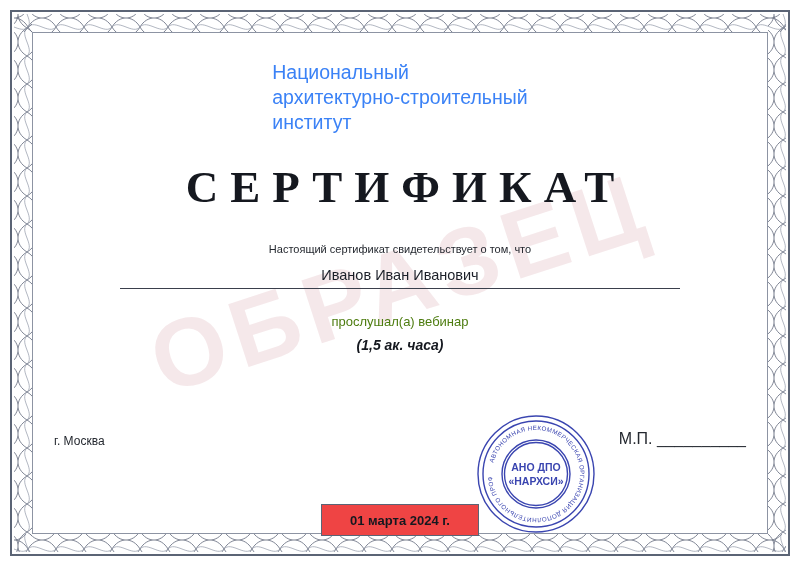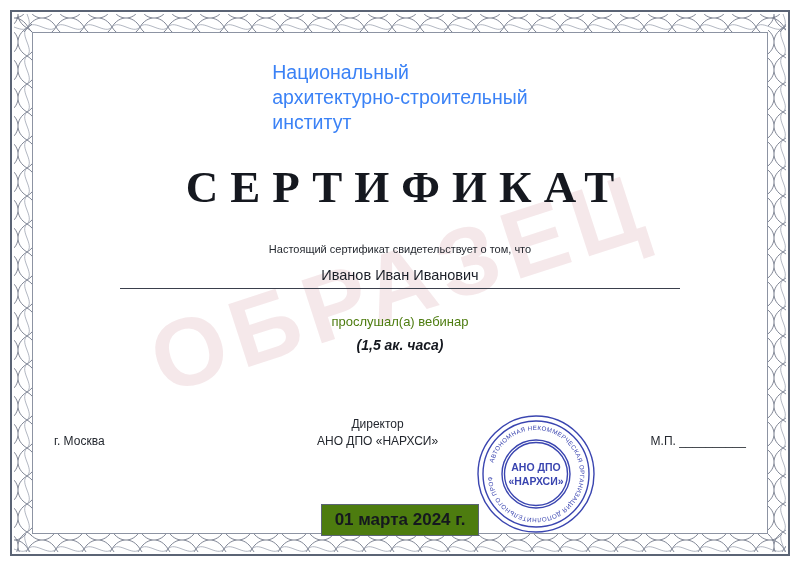--- a/index.html
+++ b/index.html
@@ -195,21 +195,21 @@
     text-align: center;
   }
   .director {
     font-size: 12px;
     color: #24282f;
     line-height: 1.4;
     text-align: center;
     white-space: pre-line;
   }
   .mp {
-    font-size: 12px;
+    font-size: 16px;
     color: #24282f;
     padding-bottom: 2px;
     white-space: nowrap;
   }
 
   .disclaimer {
     position: absolute;
     left: 0;
     bottom: 55px;
     width: 720px;
@@ -219,25 +219,25 @@
 
   
   .date-box {
     position: absolute;
     left: 50%;
     transform: translateX(-50%);
     bottom: -8px;
     width: 156px;
     height: 30px;
     border: 1px solid #5b6475;
-    background: #4d7c0f;
+    background: #ef4444;
     display: flex;
     align-items: center;
     justify-content: center;
-    font-size: 17px;
+    font-size: 13px;
     font-weight: bold;
     color: #15181f;
   }
 
   
   .stamp {
     position: absolute;
     left: 432px;
     top: 372px;
     width: 128px;
@@ -311,22 +311,20 @@
       </defs>
       <text font-family="'Liberation Sans', sans-serif" font-size="6.2" fill="#3a45b0" letter-spacing="0.4">
         <textPath href="#ring-path" startOffset="4%">АВТОНОМНАЯ НЕКОММЕРЧЕСКАЯ ОРГАНИЗАЦИЯ ДОПОЛНИТЕЛЬНОГО ПРОФЕССИОНАЛЬНОГО ОБРАЗОВАНИЯ</textPath>
       </text>
       <text x="64" y="61" text-anchor="middle" font-family="'Liberation Sans', sans-serif" font-size="10.5" font-weight="bold" fill="#3a45b0">АНО ДПО</text>
       <text x="64" y="75" text-anchor="middle" font-family="'Liberation Sans', sans-serif" font-size="10.5" font-weight="bold" fill="#3a45b0">«НАРХСИ»</text>
     </svg>
 
     <div class="sign-row">
       <div class="city">г. Москва</div>
-      <div class="director">Директор
-АНО ДПО «НАРХСИ»</div>
       <div class="mp">М.П. __________</div>
     </div>
 
 
     <div class="date-box">
       <span>01 марта 2024 г.</span>
     </div>
 
   </div>
 </div>

